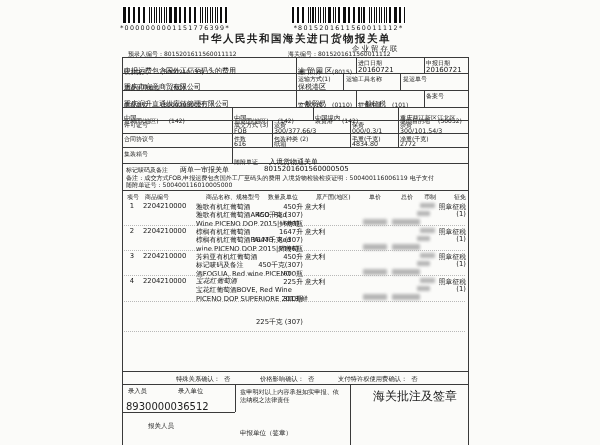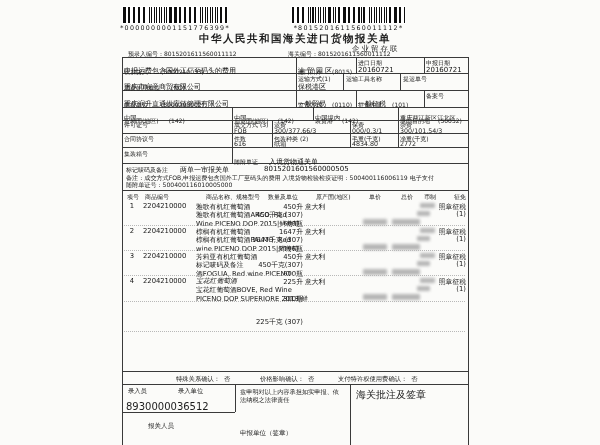--- a/index.html
+++ b/index.html
@@ -291,16 +291,16 @@
 <div class="abs" style="left:338px; top:374.5px; font-size:6.3px;">
   <span>支付特许权使用费确认：</span><span style="margin-left:4px;">否</span>
 </div>
 
 <div class="abs" style="left:128px; top:387px; font-size:6.3px;">录入员</div>
 <div class="abs" style="left:178px; top:387px; font-size:6.3px;">录入单位</div>
 <div class="abs" style="left:126px; top:400.5px; font-size:10px;">8930000036512</div>
 
 <div class="abs" style="left:240px; top:388px; width:102px; font-size:6.2px; line-height:8px; white-space:normal;">兹申明对以上内容承担如实申报、依法纳税之法律责任</div>
 
-<div class="abs" style="left:356px; top:388px; font-size:10px;">海关批注及签章</div>
+<div class="abs" style="left:373px; top:388px; font-size:12px;">海关批注及签章</div>
 
 <div class="abs" style="left:128px; top:422px; font-size:6.5px;margin-left:20px;">报关人员</div>
 <div class="abs" style="left:240px; top:429px; font-size:6.5px;">申报单位（签章）</div>
 
 </body></html>

